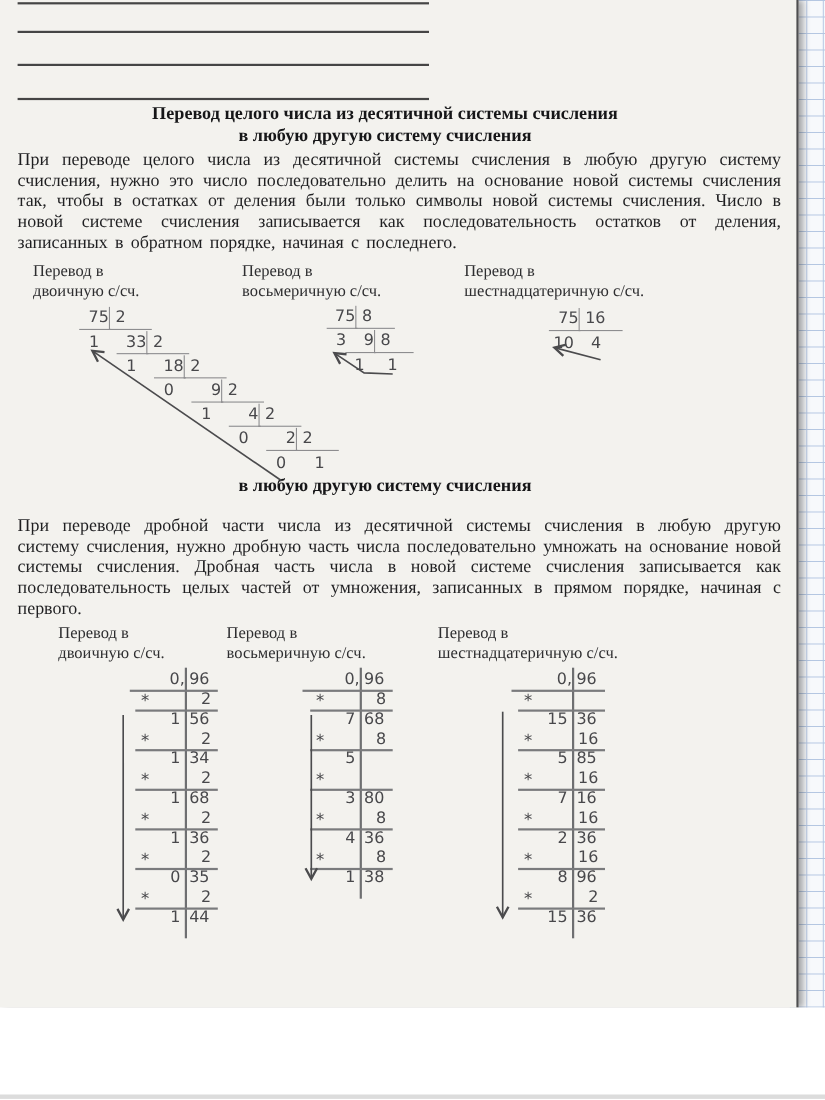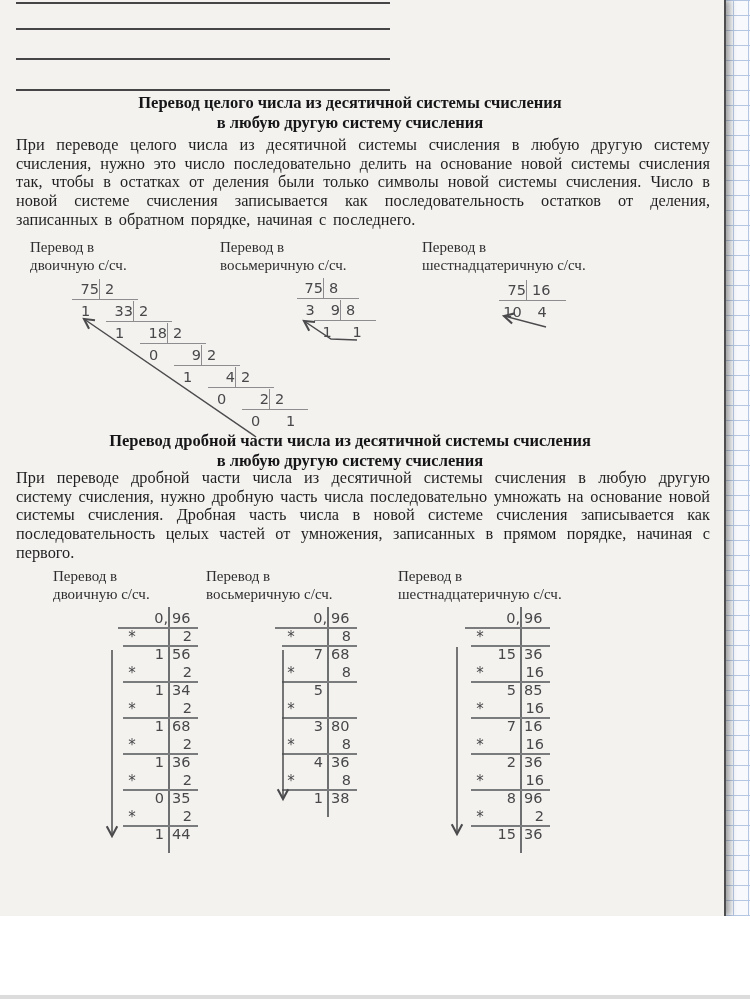--- a/index.html
+++ b/index.html
@@ -76,21 +76,20 @@
     <div class="lab" style="left:220px;top:239px">
       <span>Перевод в</span>
       <span>восьмеричную с/сч.</span>
     </div>
     <div class="lab" style="left:422px;top:239px">
       <span>Перевод в</span>
       <span>шестнадцатеричную с/сч.</span>
     </div>
 
     <div class="h1" style="top:431px">
-      <span>Перевод дробной части числа из десятичной системы счисления</span>
       <span>в любую другую систему счисления</span>
     </div>
 
     <p class="body" style="top:469px">При переводе дробной части числа из десятичной системы счисления в любую другую систему счисления, нужно дробную часть числа последовательно умножать на основание новой системы счисления. Дробная часть числа в новой системе счисления записывается как последовательность целых частей от умножения, записанных в прямом порядке, начиная с первого.</p>
 
     <div class="lab" style="left:53px;top:568px">
       <span>Перевод в</span>
       <span>двоичную с/сч.</span>
     </div>
     <div class="lab" style="left:206px;top:568px">

